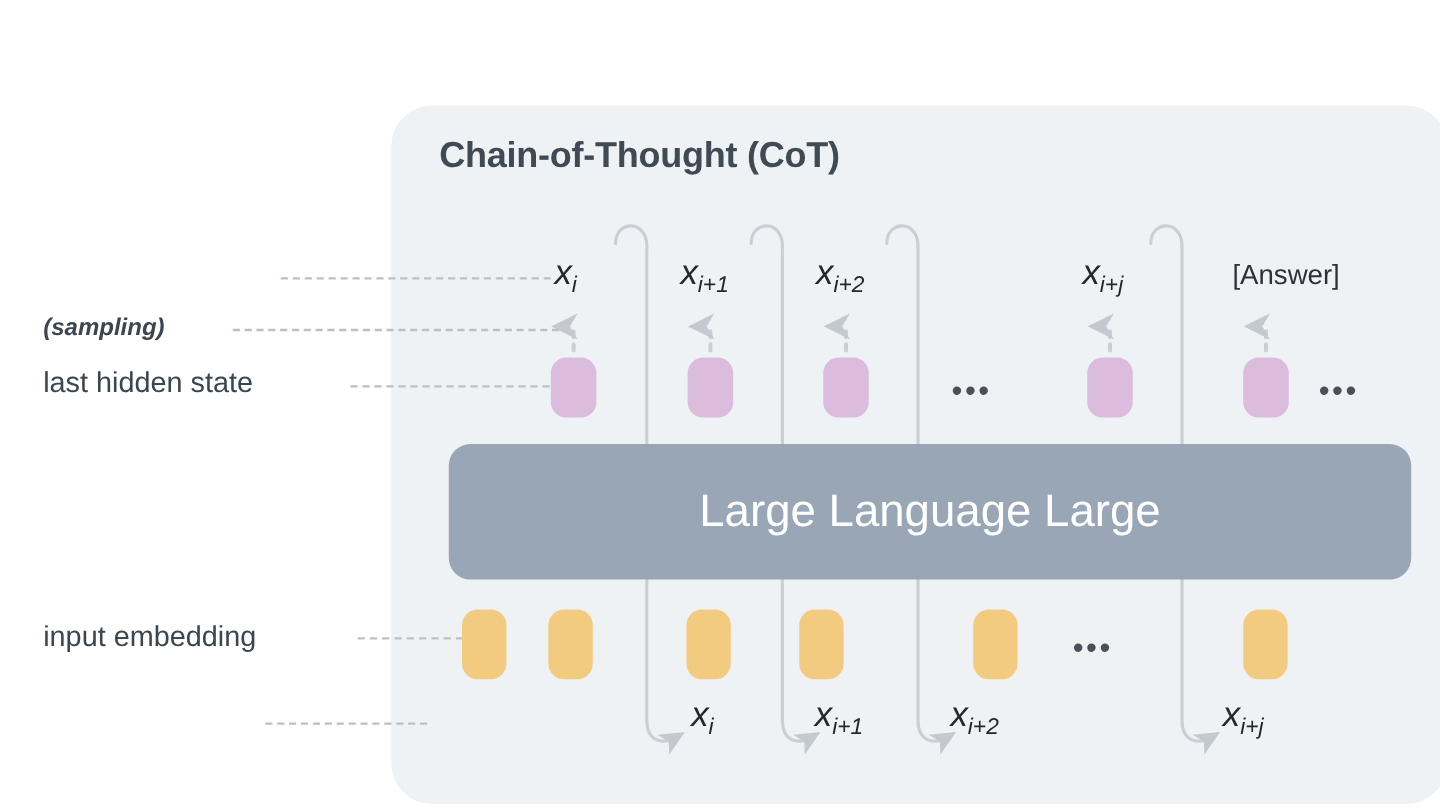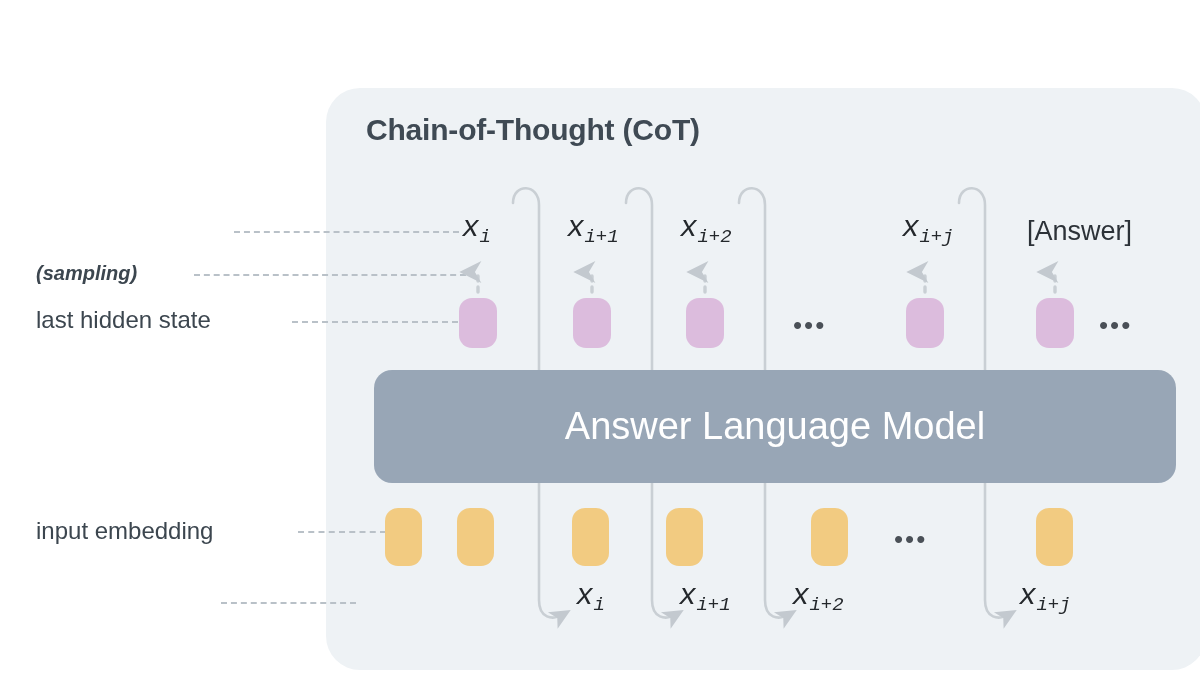--- a/index.html
+++ b/index.html
@@ -50,26 +50,26 @@
     border-radius:13px;
   }
   .ebox{
     position:absolute;width:37px;height:58px;background:#f2cb81;
     border-radius:13px;
   }
 
   
   .tok{
     position:absolute;color:#24282c;white-space:nowrap;
-    font-family:Liberation Mono, monospace;font-style:italic;font-size:29px;
+    font-family:Liberation Sans, sans-serif;font-style:italic;font-size:29px;
   }
   .tok .sub{font-size:19px;vertical-align:-0.33em;letter-spacing:0px;}
   .tok.plain{
     font-family:"Liberation Sans", sans-serif;font-style:normal;
-    font-size:27px;color:#2c3238;
+    font-size:23px;color:#2c3238;
   }
   .dots{
     position:absolute;color:#4a5057;font-size:26px;letter-spacing:2px;
     white-space:nowrap;line-height:1;
   }
 
   svg.overlay{position:absolute;left:0;top:0;width:1200px;height:676px;
     pointer-events:none;}
 </style>
 </head>
@@ -133,21 +133,21 @@
 
   <div class="hbox" style="left:443px;top:258px;"></div>
   <div class="hbox" style="left:557px;top:258px;"></div>
   <div class="hbox" style="left:670px;top:258px;"></div>
   <div class="dots" style="left:777px;top:272px;">•••</div>
   <div class="hbox" style="left:890px;top:258px;"></div>
   <div class="hbox" style="left:1020px;top:258px;"></div>
   <div class="dots" style="left:1083px;top:272px;">•••</div>
 
   <div class="llm">
-    <div class="llm-text">Answer Language Model</div>
+    <div class="llm-text">Large Language Large</div>
   </div>
 
   <div class="ebox" style="left:369px;top:468px;"></div>
   <div class="ebox" style="left:441px;top:468px;"></div>
   <div class="ebox" style="left:556px;top:468px;"></div>
   <div class="ebox" style="left:650px;top:468px;"></div>
   <div class="ebox" style="left:795px;top:468px;"></div>
   <div class="dots" style="left:878px;top:486px;">•••</div>
   <div class="ebox" style="left:1020px;top:468px;"></div>
 

